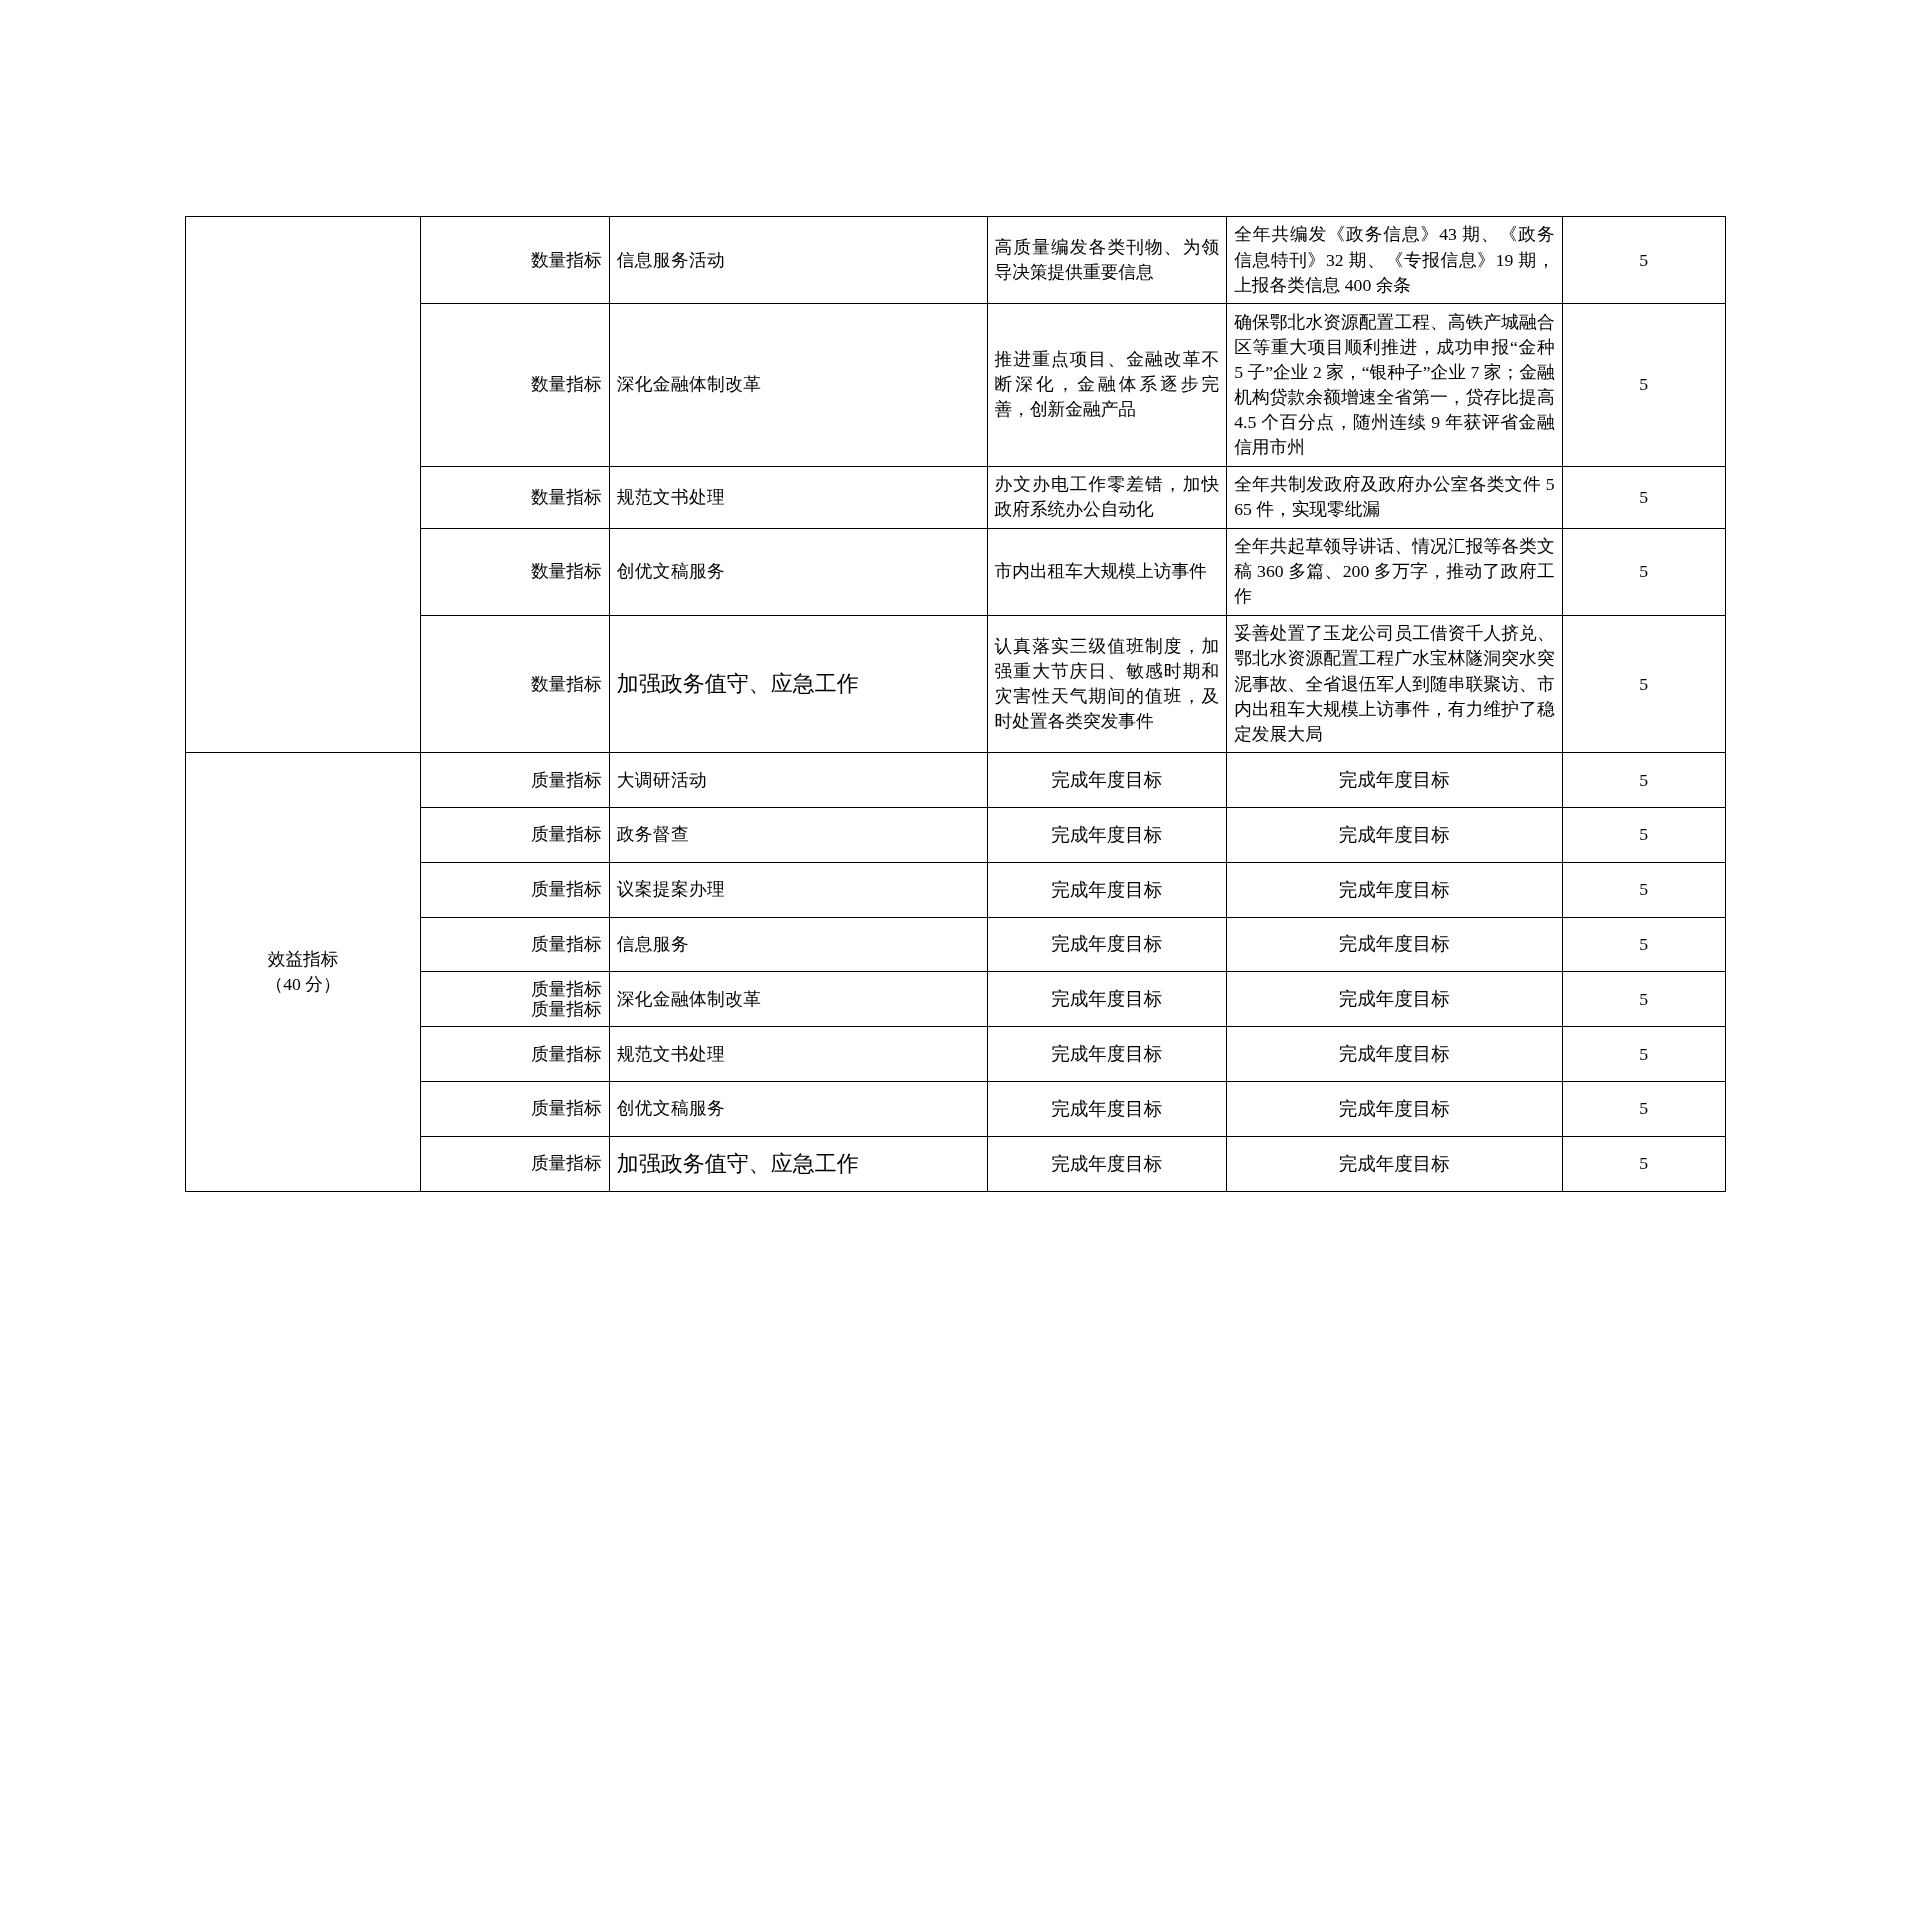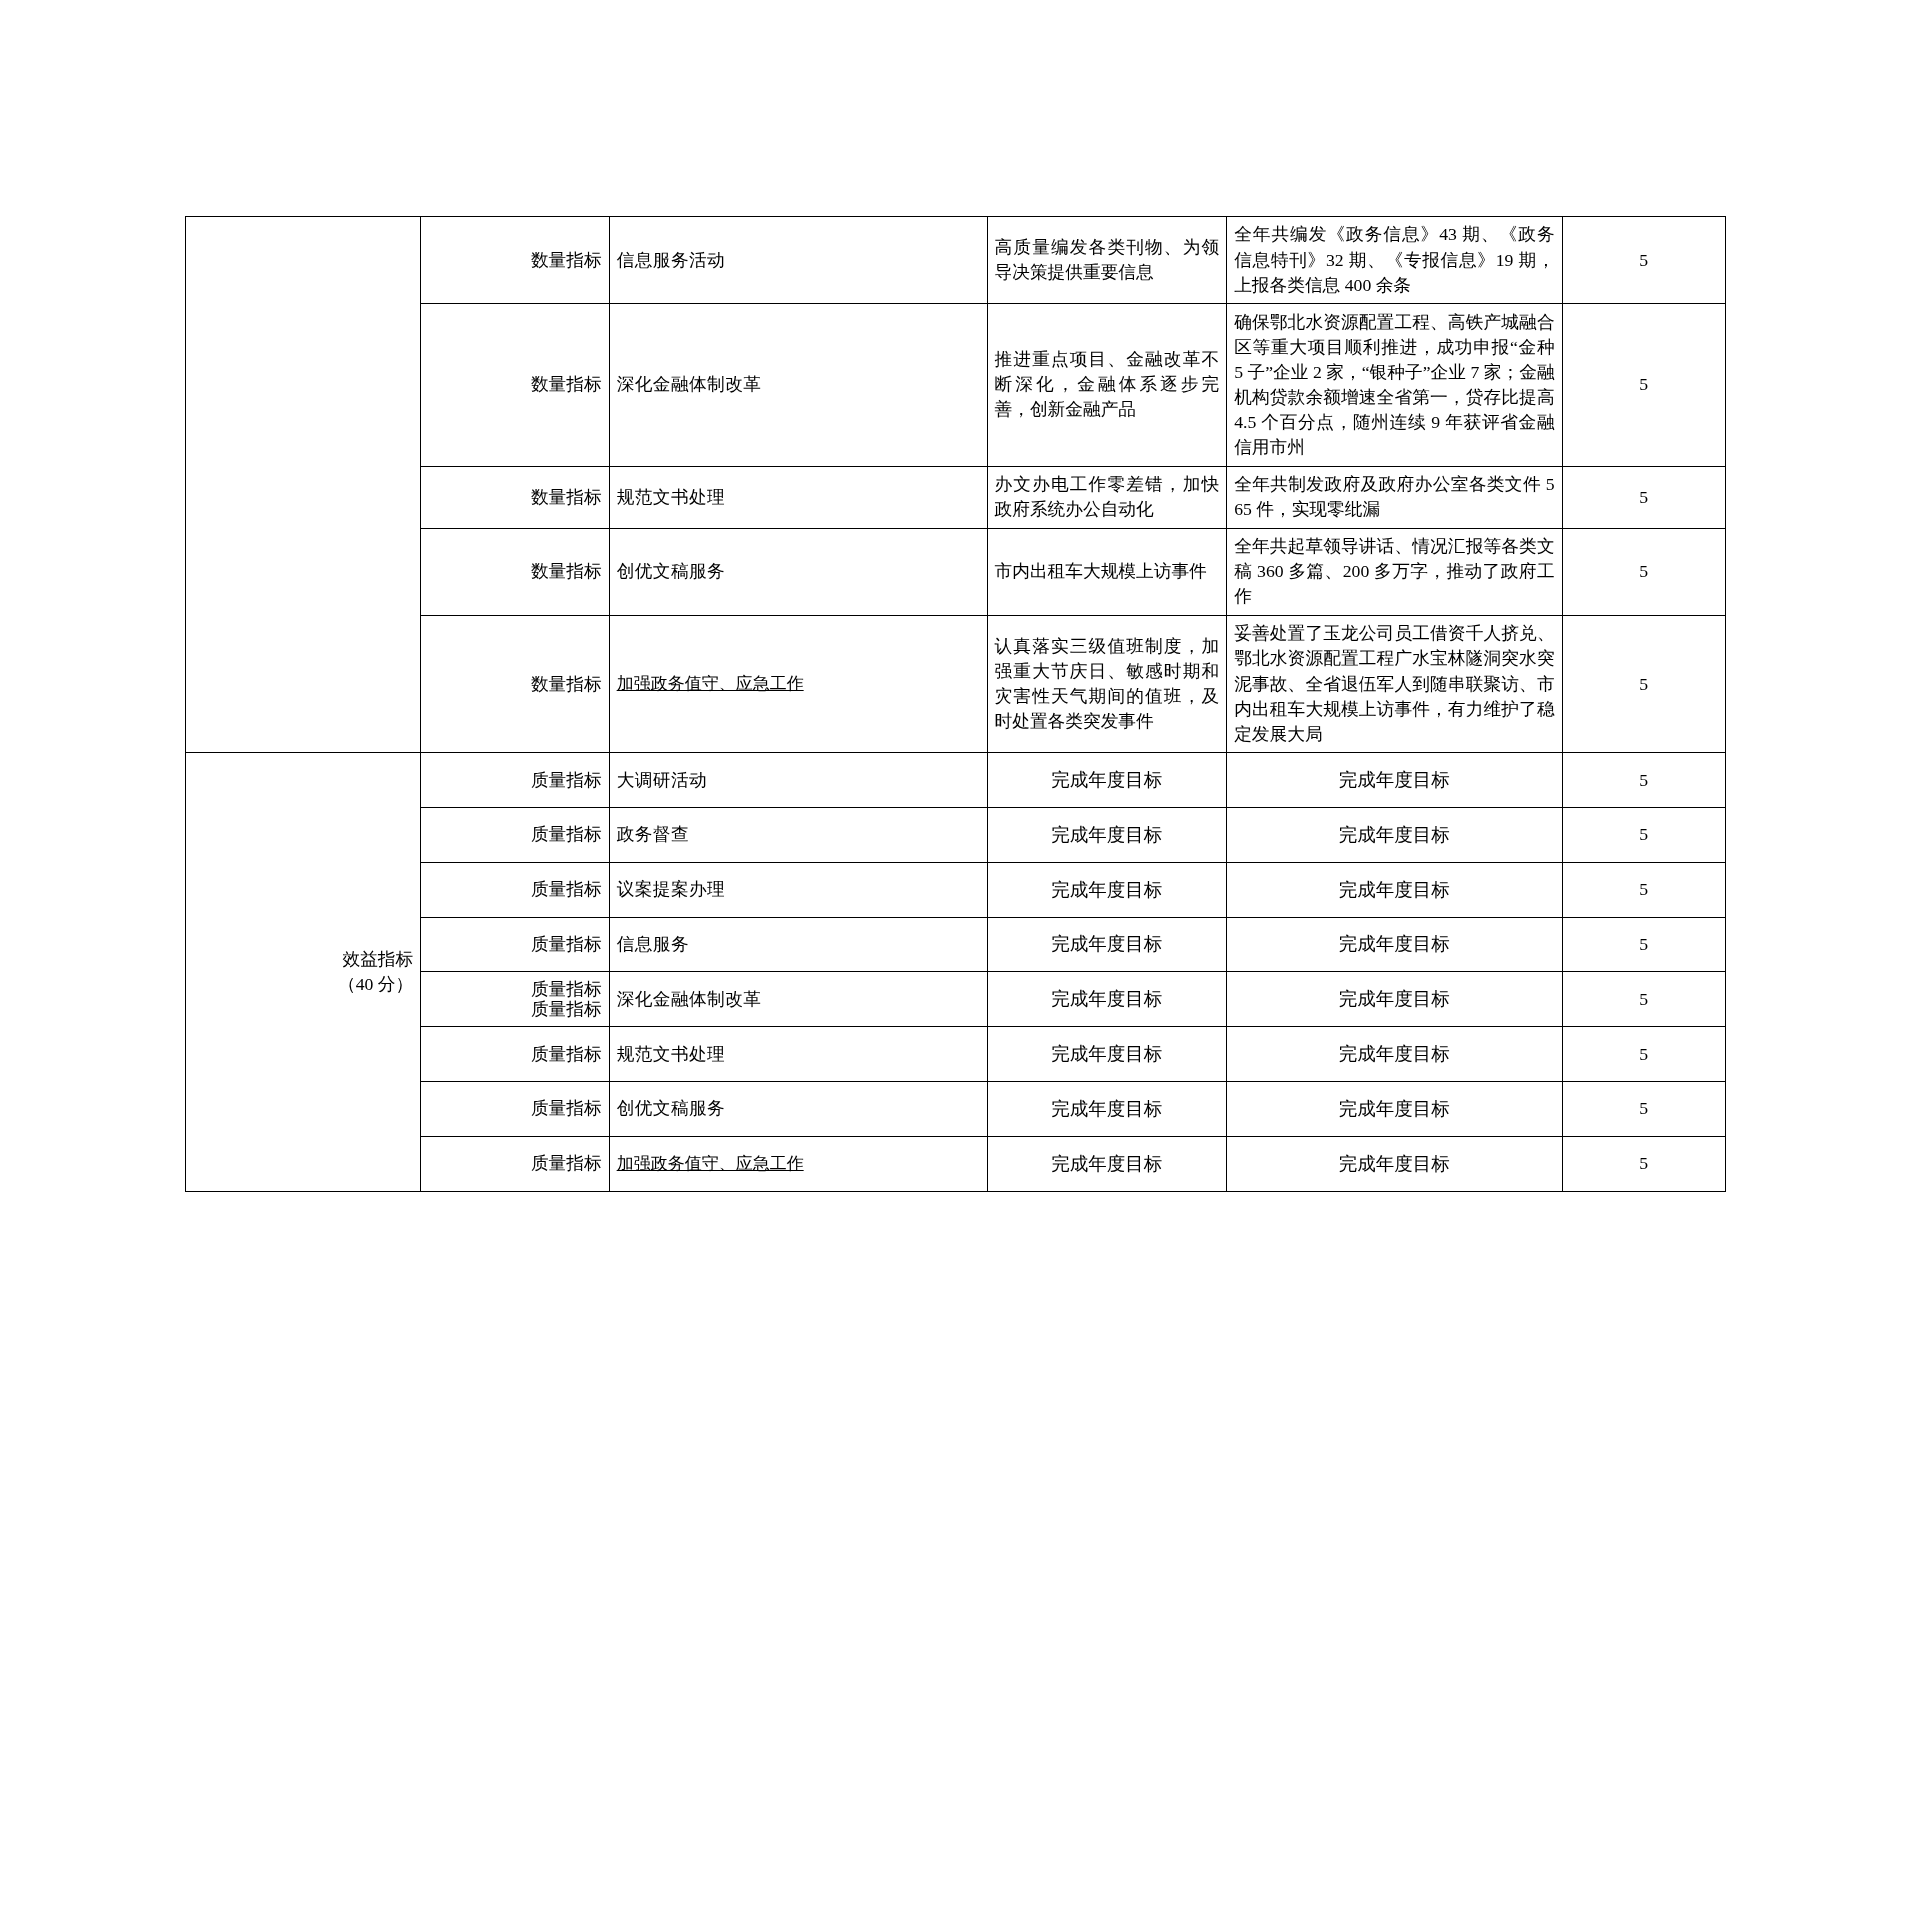--- a/index.html
+++ b/index.html
@@ -37,42 +37,41 @@
   }
   
   col.c-cat  { width: 216px; }
   col.c-type { width: 173px; }
   col.c-name { width: 347px; }
   col.c-goal { width: 220px; }
   col.c-real { width: 308px; }
   col.c-score{ width: 150px; }
 
   td.cat {
-    text-align: right;
+    text-align: center;
     font-size: 19px;
     line-height: 1.5;
   }
   td.type {
     text-align: right;
     font-size: 18.5px;
     white-space: nowrap;
   }
   td.type .stack {
     display: block;
     line-height: 1.15;
   }
   td.name {
     text-align: left;
     font-size: 21px;
     letter-spacing: 0.4px;
   }
   td.name.tight {
-    font-size: 17px;
+    font-size: 22px;
     letter-spacing: 0;
-    text-decoration: underline;
   }
   td.goal {
     text-align: justify;
     text-align-last: left;
     font-size: 17.3px;
     line-height: 1.45;
     padding-left: 8.5px;
     padding-right: 5.4px;
   }
   td.goal.centered {

